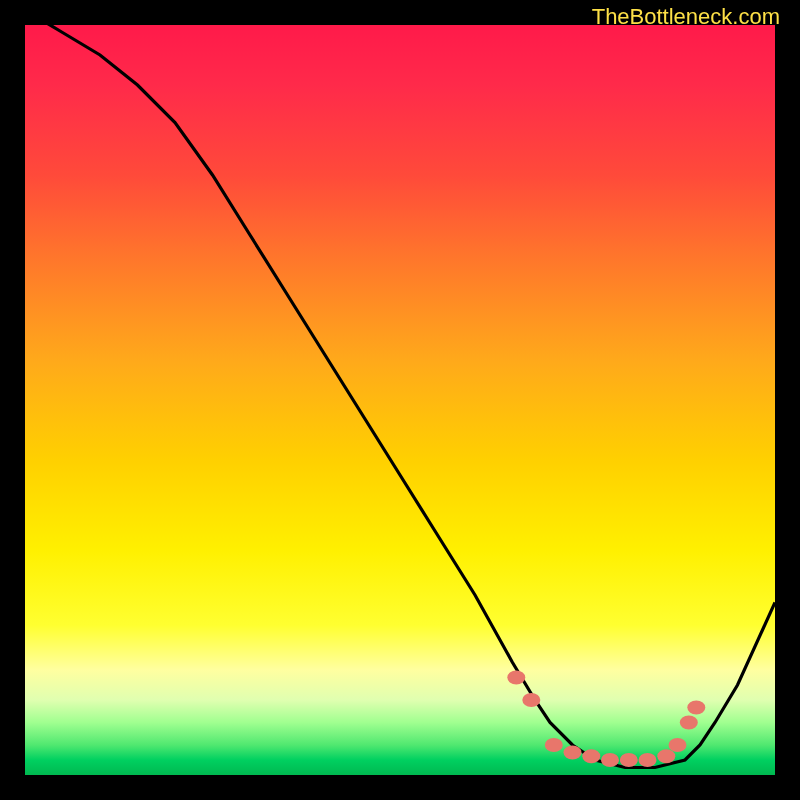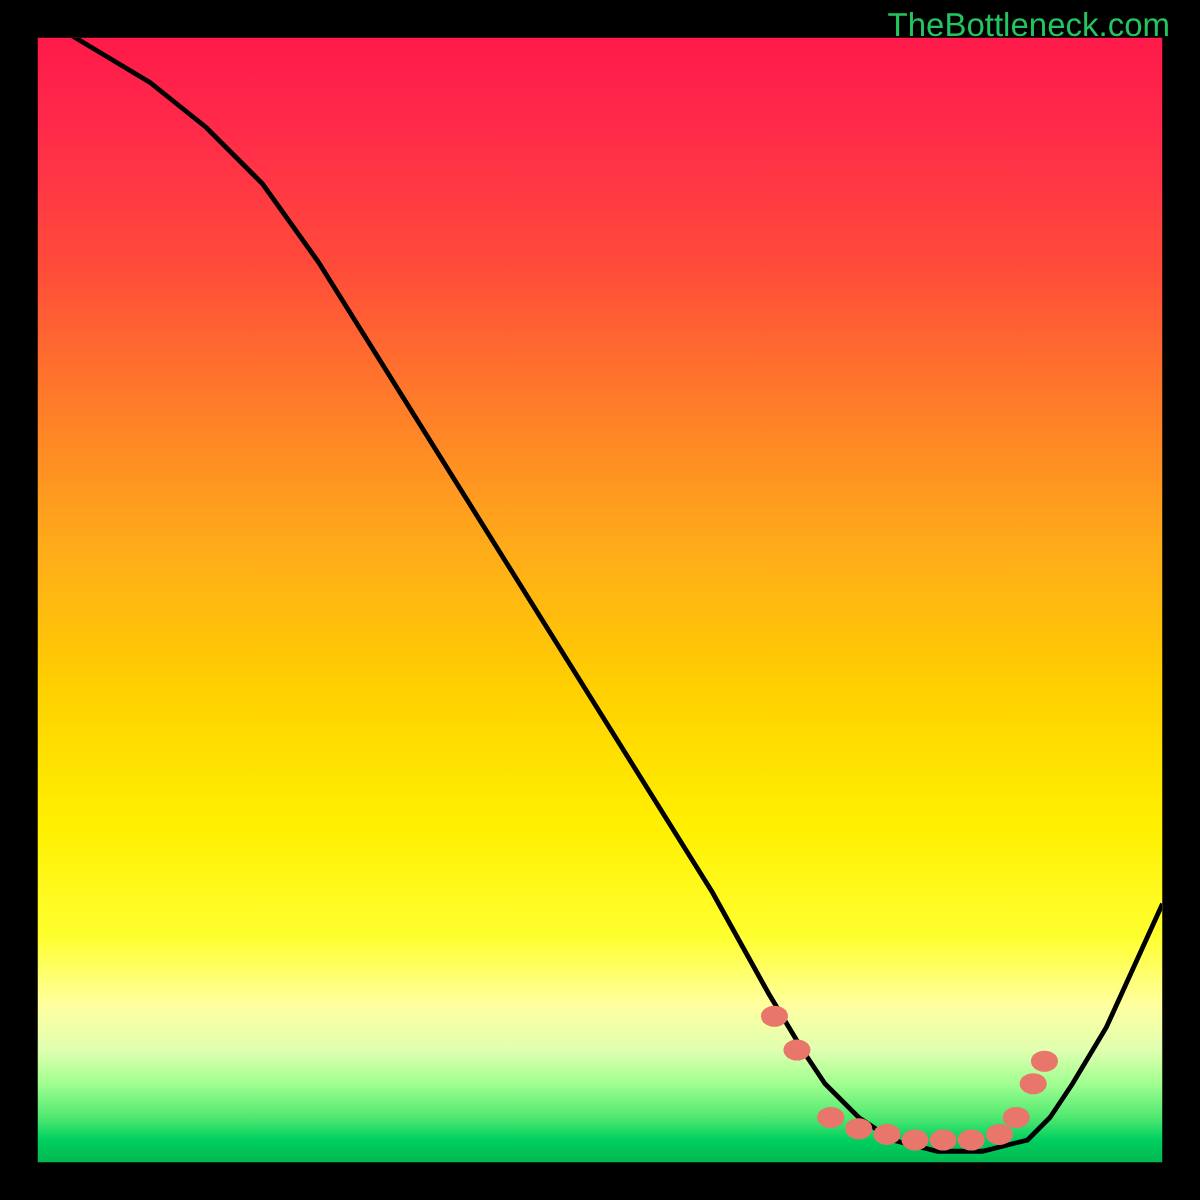--- a/index.html
+++ b/index.html
@@ -7,21 +7,21 @@
     width: 800px;
     height: 800px;
     background: #000;
     position: relative;
     font-family: Arial, sans-serif;
   }
   .watermark {
     position: absolute;
     top: 4px;
     right: 20px;
-    color: #22c55e;
+    color: #fde047;
     font-size: 22px;
     font-weight: 500;
     z-index: 10;
     margin-left: 33px;
   }
   .plot-area {
     position: absolute;
     left: 25px;
     top: 25px;
     width: 750px;

